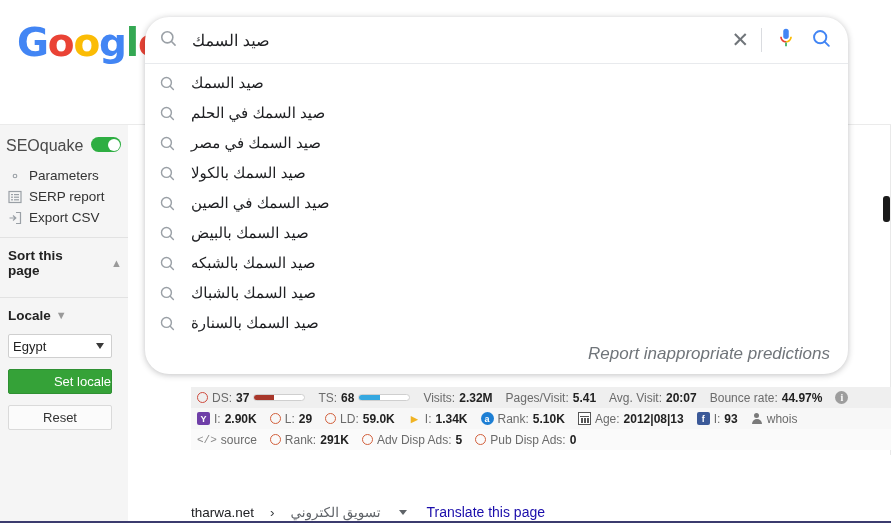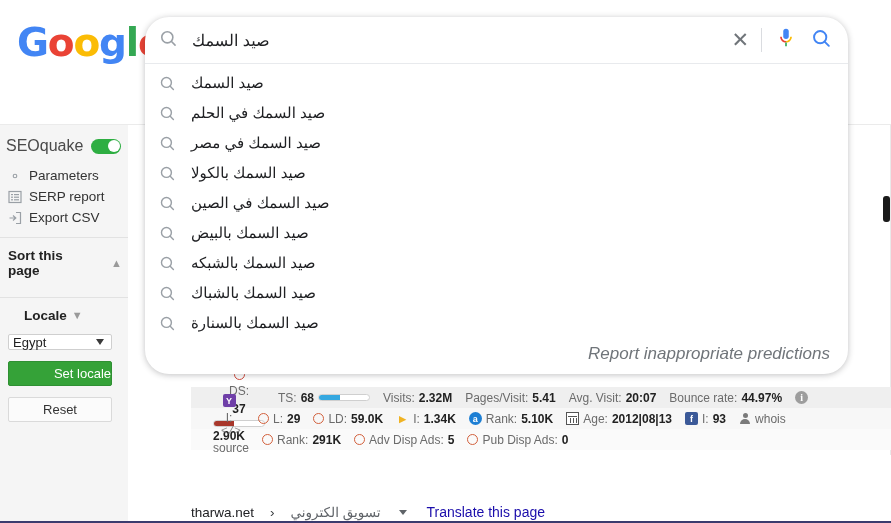--- a/index.html
+++ b/index.html
@@ -29,21 +29,21 @@
     background: #ebebeb;
   }
 
   
   #seoquake-panel {
     position: absolute; left: 0; top: 125px; width: 128px; height: 398px;
     background: #f5f5f5;
     font-size: 13px; color: #333;
   }
   #seoquake-title-row {
-    display: flex; align-items: center; gap: 8px;
+    display: flex; gap: 8px;
     padding: 12px 10px 10px 6px;
   }
   #seoquake-title {
     font-size: 16px; color: #4a4a4a; font-weight: 400;
   }
   .toggle {
     width: 30px; height: 15px; border-radius: 9px;
     background: #2eae42; position: relative; flex: 0 0 auto;
   }
   .toggle::after {
@@ -61,27 +61,27 @@
     height: 1px; background: #e2e2e2; margin: 9px 0 0 0;
   }
   #sort-row {
     display: flex; align-items: center; gap: 20px;
     padding: 10px 6px 10px 8px;
     font-weight: bold; font-size: 13.5px; color: #222;
     cursor: pointer;
   }
   #locale-row {
     display: flex; align-items: center; gap: 5px;
-    padding: 10px 6px 6px 24px;
+    padding: 10px 6px 6px 8px;
     font-weight: bold; font-size: 13.5px; color: #222;
     cursor: pointer;
   }
   .chev { color: #9a9a9a; font-size: 11px; line-height: 1; }
   .sel {
-    display: block; width: 104px; height: 16px; margin: 5px 0 0 8px;
+    display: block; width: 104px; height: 24px; margin: 5px 0 0 8px;
     border: 1px solid #cfcfcf; border-radius: 2px; background: #fff;
     font-family: "Liberation Sans", sans-serif; font-size: 13px; color: #222;
     padding: 0 4px;
     position: relative;
     display: flex; align-items: center; justify-content: space-between;
     cursor: pointer;
   }
   .sel .arrow {
     border-left: 4.5px solid transparent; border-right: 4.5px solid transparent;
     border-top: 6px solid #3a3a3a; margin-right: 3px;
@@ -106,21 +106,21 @@
   }
   .metric-row {
     display: flex; align-items: center; height: 21px;
     white-space: nowrap;
   }
   .metric-row.shaded { background: #efefef; }
   .metric-row.plain { background: #f7f7f7; }
   .metric-row.lite { background: #fafafa; }
   .m { display: flex; align-items: center; gap: 4px; margin-right: 13px; }
   .m b { color: #222; font-weight: bold; }
-  .m:first-child { margin-left: 22px; flex-direction: column; }
+  .m:first-child { margin-left: 6px; }
   .ocircle {
     width: 11px; height: 11px; border-radius: 50%;
     border: 1.6px solid #d2603c; flex: 0 0 auto;
   }
   .ocircle.red { border-color: #cf4a3c; }
   .pbar {
     width: 52px; height: 7px; border-radius: 4px;
     border: 1px solid #cfcfcf; background: #fff; overflow: hidden;
     flex: 0 0 auto;
   }

